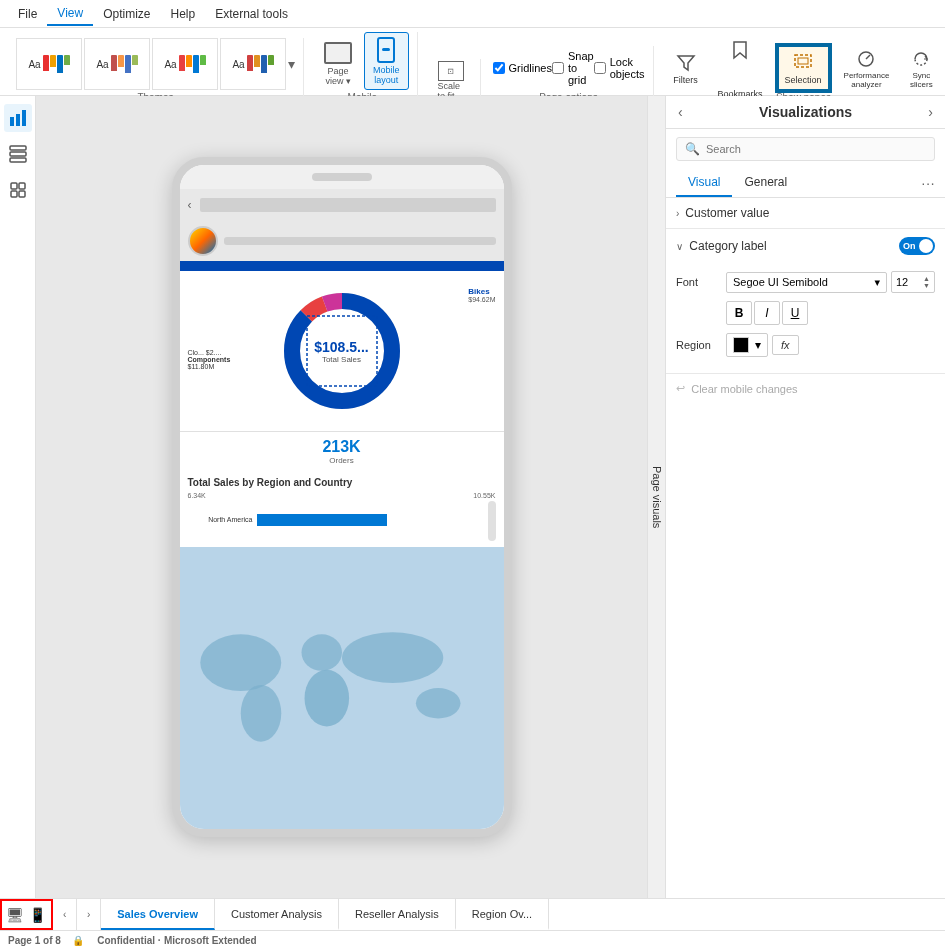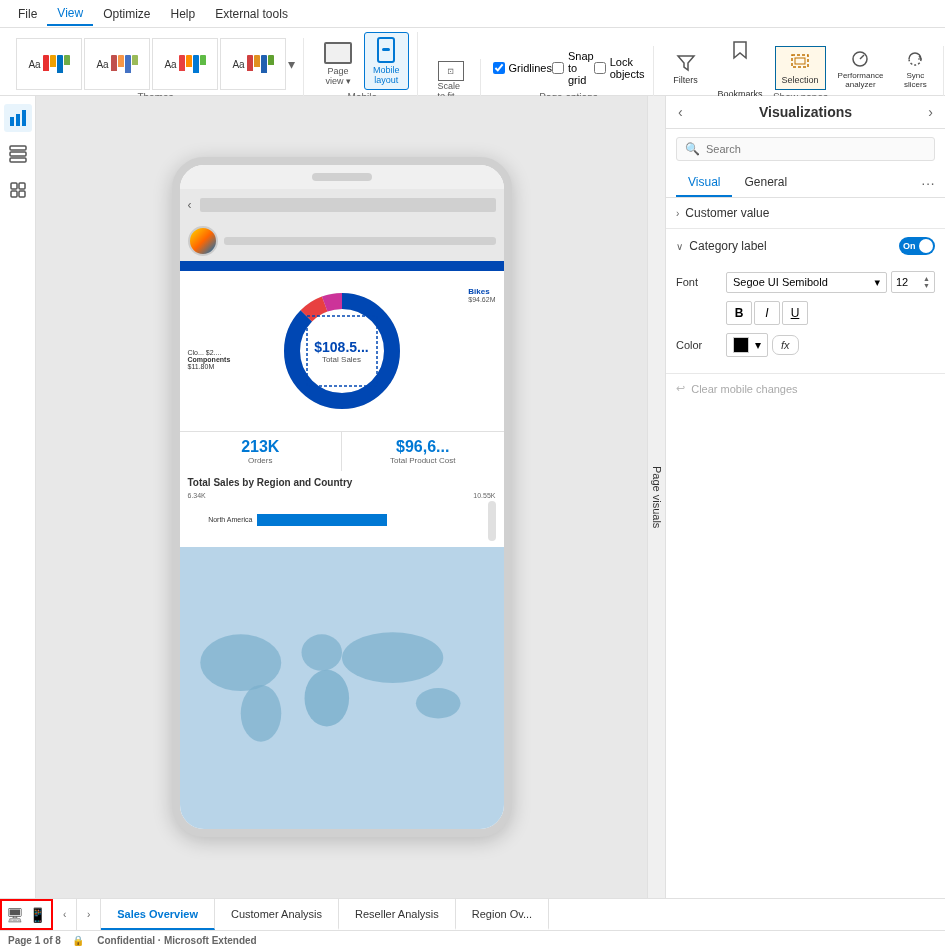--- a/index.html
+++ b/index.html
@@ -100,21 +100,21 @@
     .format-row { display: flex; align-items: center; margin-bottom: 8px; }
     .format-label { font-size: 11px; color: #333; width: 50px; }
     .font-select { flex: 1; border: 1px solid #ccc; border-radius: 2px; padding: 3px 6px; font-size: 11px; background: #fff; cursor: pointer; display: flex; align-items: center; justify-content: space-between; }
     .font-size-input { width: 44px; border: 1px solid #ccc; border-radius: 2px; padding: 3px 4px; font-size: 11px; text-align: center; display: flex; align-items: center; justify-content: space-between; }
     .font-style-row { display: flex; align-items: center; gap: 2px; margin-bottom: 8px; margin-left: 50px; }
     .font-style-btn { width: 26px; height: 24px; border: 1px solid #ccc; background: #fff; cursor: pointer; font-size: 12px; display: flex; align-items: center; justify-content: center; border-radius: 2px; }
     .color-row { display: flex; align-items: center; margin-bottom: 8px; }
     .color-label { font-size: 11px; color: #333; width: 50px; }
     .color-picker { display: flex; align-items: center; border: 1px solid #ccc; border-radius: 2px; padding: 3px 6px; gap: 6px; cursor: pointer; background: #fff; }
     .color-swatch { width: 16px; height: 16px; background: #000; border: 1px solid #ccc; }
-    .fx-btn { border: 1px solid #ccc; border-radius: 7px; padding: 3px 8px; background: #fff; cursor: pointer; font-size: 11px; color: #333; margin-left: 4px; font-style: italic; }
+    .fx-btn { border: 1px solid #ccc; border-radius: 2px; padding: 3px 8px; background: #fff; cursor: pointer; font-size: 11px; color: #333; margin-left: 4px; font-style: italic; }
 
     
     .clear-btn { display: flex; align-items: center; gap: 6px; padding: 8px 10px; font-size: 11px; color: #999; cursor: default; }
 
     
     .page-tabs-bar { height: 32px; background: #fff; border-top: 1px solid #e0e0e0; display: flex; align-items: stretch; }
     .page-nav-btn { width: 24px; display: flex; align-items: center; justify-content: center; cursor: pointer; color: #666; font-size: 10px; border-right: 1px solid #e0e0e0; }
     .page-tab { padding: 0 16px; display: flex; align-items: center; font-size: 11px; cursor: pointer; color: #333; border-right: 1px solid #e0e0e0; border-bottom: 2px solid transparent; white-space: nowrap; }
     .page-tab.active { color: #0078d4; border-bottom-color: #0078d4; font-weight: 600; }
 
@@ -246,21 +246,21 @@
           <span style="font-size:9px;">Filters</span>
         </div>
         <div class="ribbon-icon-btn">
           <div class="icon-svg">
             <svg width="20" height="20" viewBox="0 0 20 20">
                 <polygon points="4,2 16,2 16,18 10,13 4,18" fill="none" stroke="#555" stroke-width="1.5"></polygon>
               </svg>
           </div>
           <span style="font-size:9px;margin-top:27px;">Bookmarks</span>
         </div>
-        <div class="ribbon-icon-btn" style="background:#fff8e8;border:1px solid #0369a1;">
+        <div class="ribbon-icon-btn" style="background:#fff8e8;border:4px solid #0369a1;">
           <div class="icon-svg">
             <svg width="20" height="20" viewBox="0 0 20 20">
                 <rect x="2" y="2" width="16" height="12" fill="none" stroke="#c07000" stroke-width="1.5" stroke-dasharray="3,2"></rect>
                 <rect x="5" y="5" width="10" height="6" fill="none" stroke="#c07000" stroke-width="1"></rect>
               </svg>
           </div>
           <span style="font-size:9px;">Selection</span>
         </div>
         <div class="ribbon-icon-btn">
           <div class="icon-svg">
@@ -370,24 +370,20 @@
               <div style="font-size:7px;color:#333;">Clo... $2....</div>
               <div style="font-size:7px;font-weight:bold;color:#333;">Components</div>
               <div style="font-size:7px;color:#333;">$11.80M</div>
             </div>
           </div>
 
           <div class="kpi-row">
             <div class="kpi-item">
               <div class="kpi-value">213K</div>
               <div class="kpi-label">Orders</div>
-            </div>
-            <div class="kpi-item">
-              <div class="kpi-value">$96,6...</div>
-              <div class="kpi-label">Total Product Cost</div>
             </div>
           </div>
 
           <div class="bar-chart-area">
             <div class="bar-chart-title">Total Sales by Region and Country</div>
             <div class="bar-scale">
               <span>6.34K</span>
               <span>10.55K</span>
             </div>
             <div style="display:flex;align-items:center;">
@@ -485,21 +481,21 @@
                   </button>
                 <button class="font-style-btn">
                     <i>I</i>
                   </button>
                 <button class="font-style-btn">
                     <u>U</u>
                   </button>
               </div>
 
               <div class="color-row">
-                <span class="color-label">Color</span>
+                <span class="color-label">Region</span>
                 <div class="color-picker">
                   <div class="color-swatch"></div>
                   <span>▾</span>
                 </div>
                 <button class="fx-btn">fx</button>
               </div>
             </div>
           </div>
 
           <div class="clear-btn">

